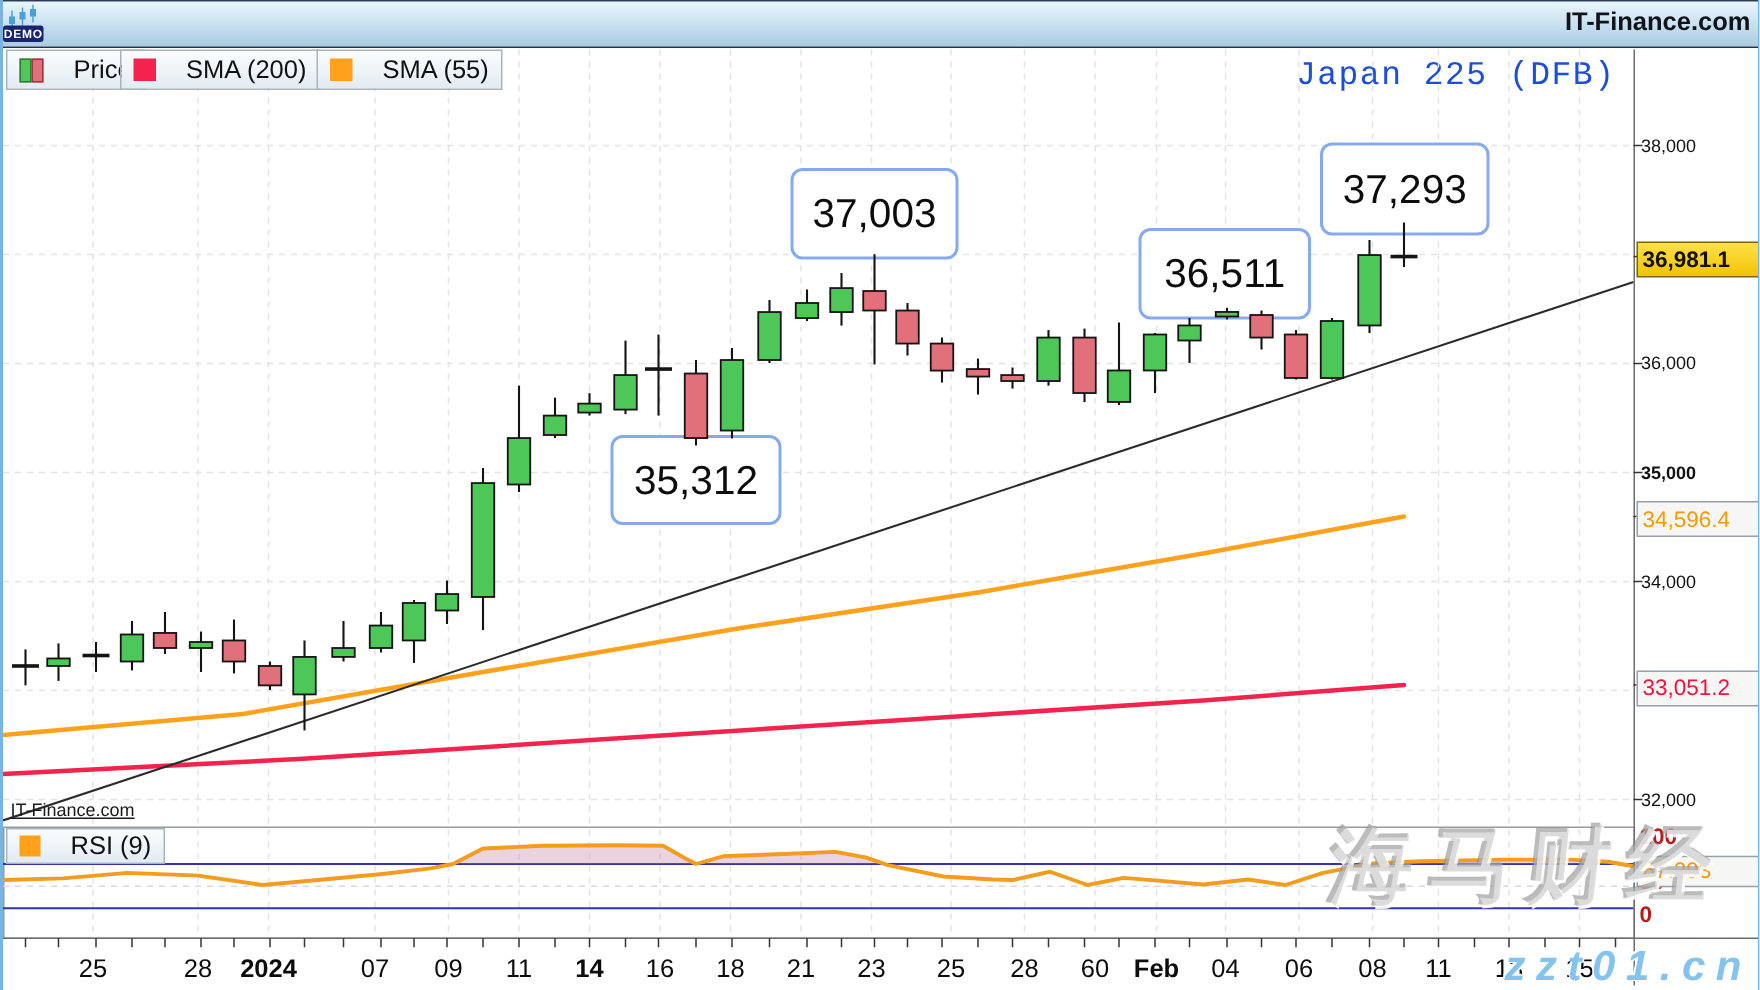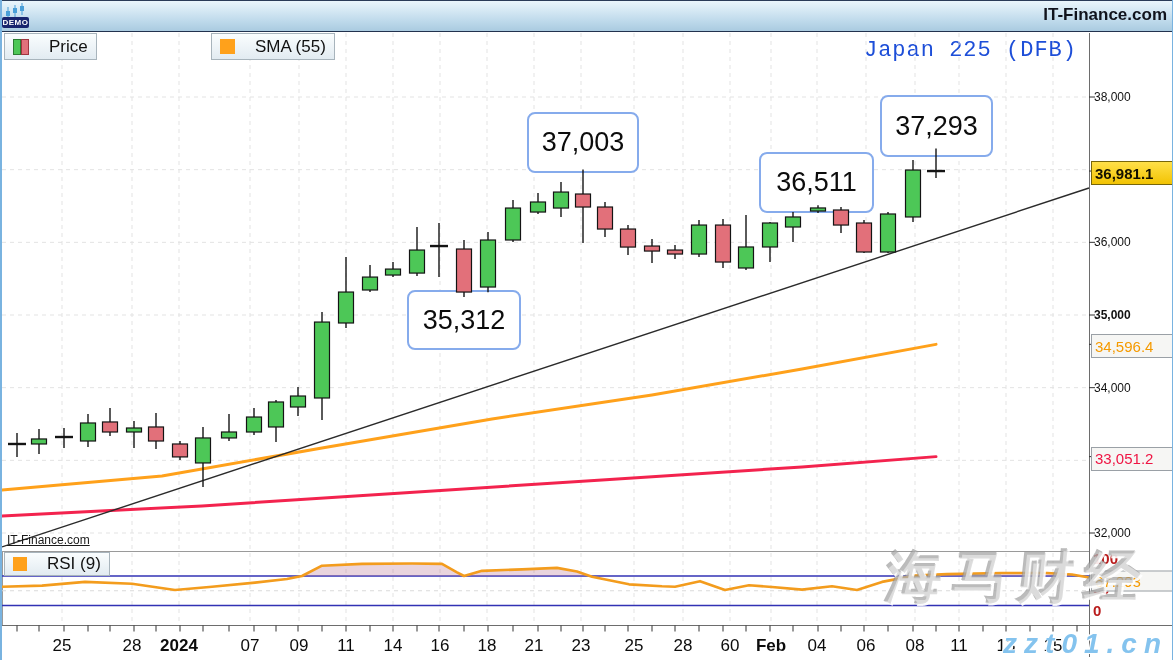--- a/index.html
+++ b/index.html
@@ -259,21 +259,21 @@
       <div class="rsilab" style="top: 558px;">100</div>
       <div class="rsilab" style="top: 588px;">50</div>
       <div class="rsilab" style="top: 610px;">0</div>
       <div class="marker rsi" style="top: 580.996px; height: 21px;">67.293</div>
       <div class="xlab" style="left: 60px;">25</div>
       <div class="xlab" style="left: 130px;">28</div>
       <div class="xlab bold" style="left: 177px;">2024</div>
       <div class="xlab" style="left: 248px;">07</div>
       <div class="xlab" style="left: 297px;">09</div>
       <div class="xlab" style="left: 344px;">11</div>
-      <div class="xlab" style="left: 391px;">14</div>
+      <div class="xlab" style="left: 391px; font-weight: bold;">14</div>
       <div class="xlab" style="left: 438px;">16</div>
       <div class="xlab" style="left: 485px;">18</div>
       <div class="xlab" style="left: 532px;">21</div>
       <div class="xlab" style="left: 579px;">23</div>
       <div class="xlab" style="left: 632px;">25</div>
       <div class="xlab" style="left: 681px;">28</div>
       <div class="xlab" style="left: 728px;">60</div>
       <div class="xlab bold" style="left: 769px;">Feb</div>
       <div class="xlab" style="left: 815px;">04</div>
       <div class="xlab" style="left: 864px;">06</div>
@@ -298,20 +298,24 @@
     <div class="brand">IT-Finance.com</div>
   </div>
 
   <div class="chip" style="left:2px;top:33px;z-index:6;">
     <span class="price-swatch">
       <i style="background:#4dc757;border:1px solid #2c7c34;"></i>
         <i style="background:#e2707a;border:1px solid #a03540;"></i>
     </span>
     <span>Price</span>
   </div>
+  <div class="chip" style="left:78px;top:33px;z-index:6;">
+    <span class="swatch" style="background:#f3234e;"></span>
+    <span>SMA (200)</span>
+  </div>
   <div class="chip" style="left:191px;top:33px;z-index:6;margin-left:18px;">
     <span class="swatch" style="background:#ffa11b;"></span>
     <span>SMA (55)</span>
   </div>
 
   <div class="chip" style="left:2px;top:552px;height:24px;z-index:6;">
     <span class="swatch" style="width:14px;height:14px;background:#ffa11b;"></span>
     <span>RSI (9)</span>
   </div>
 

